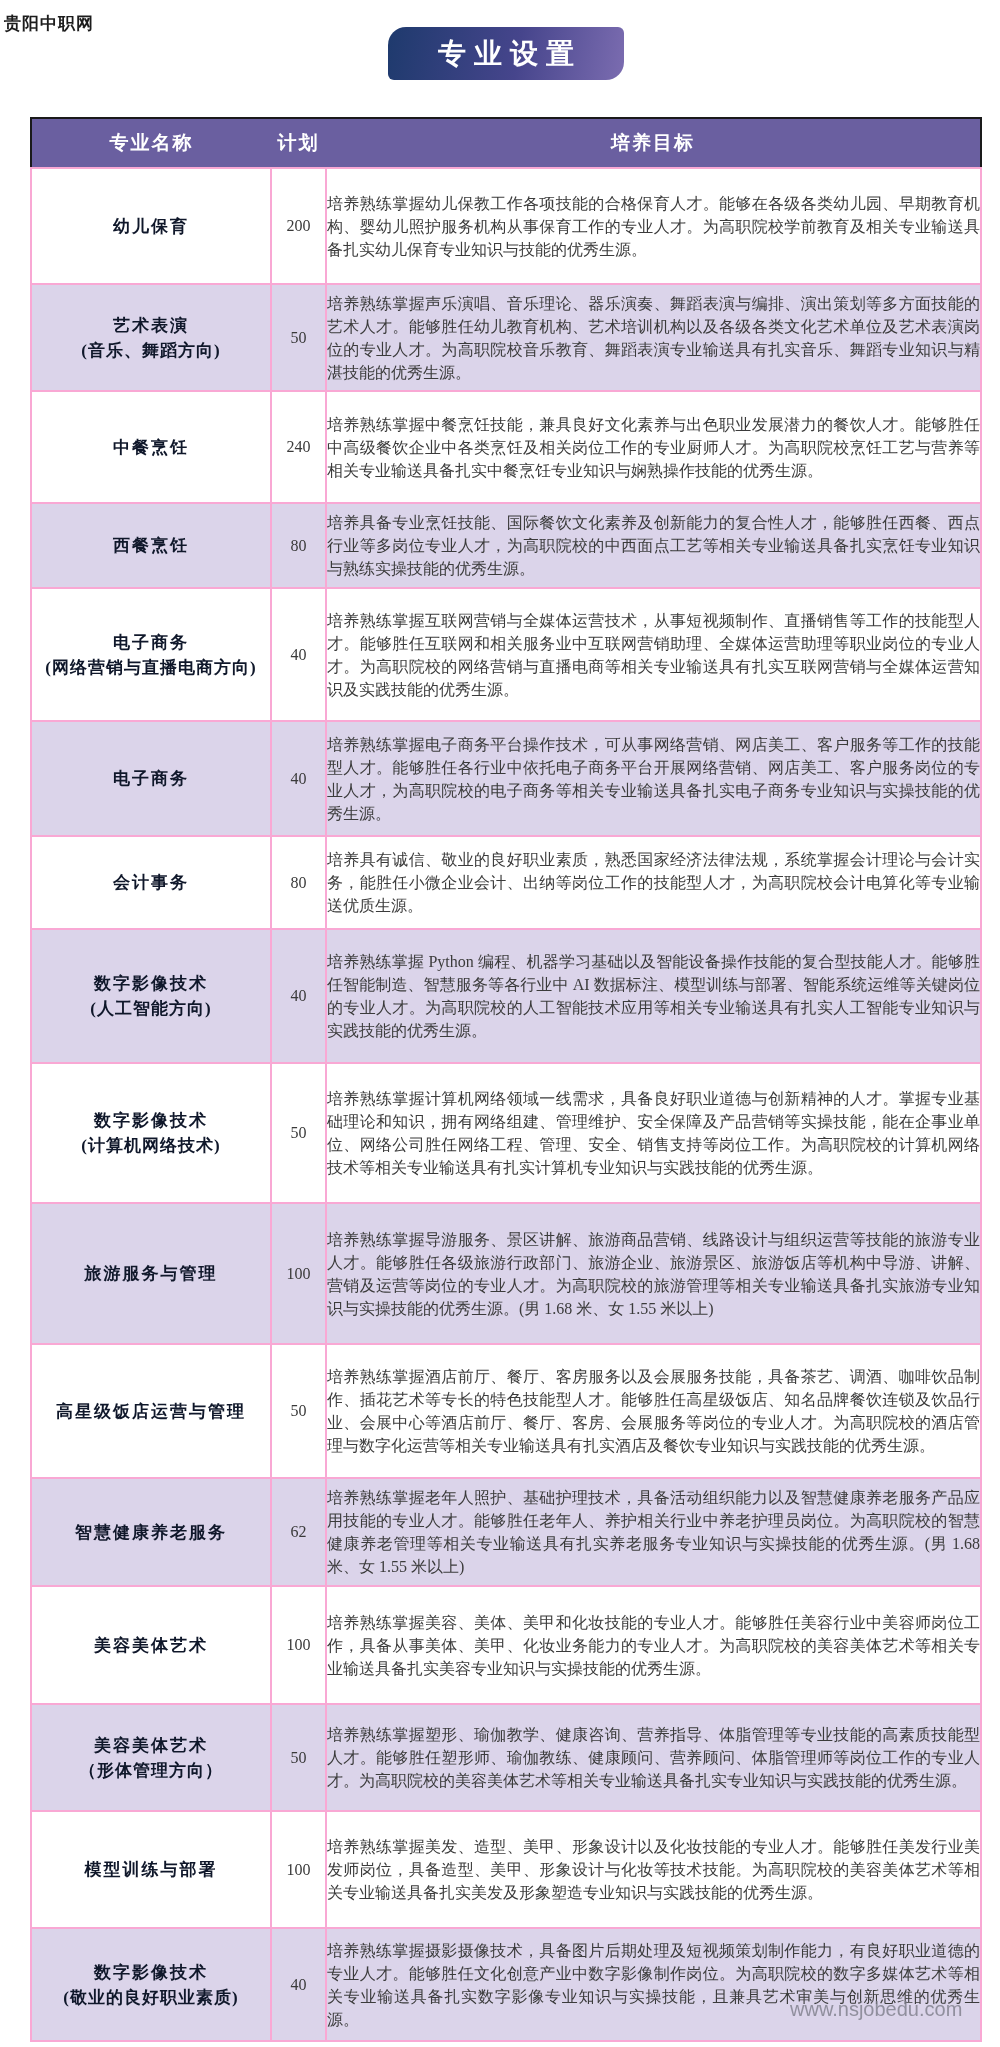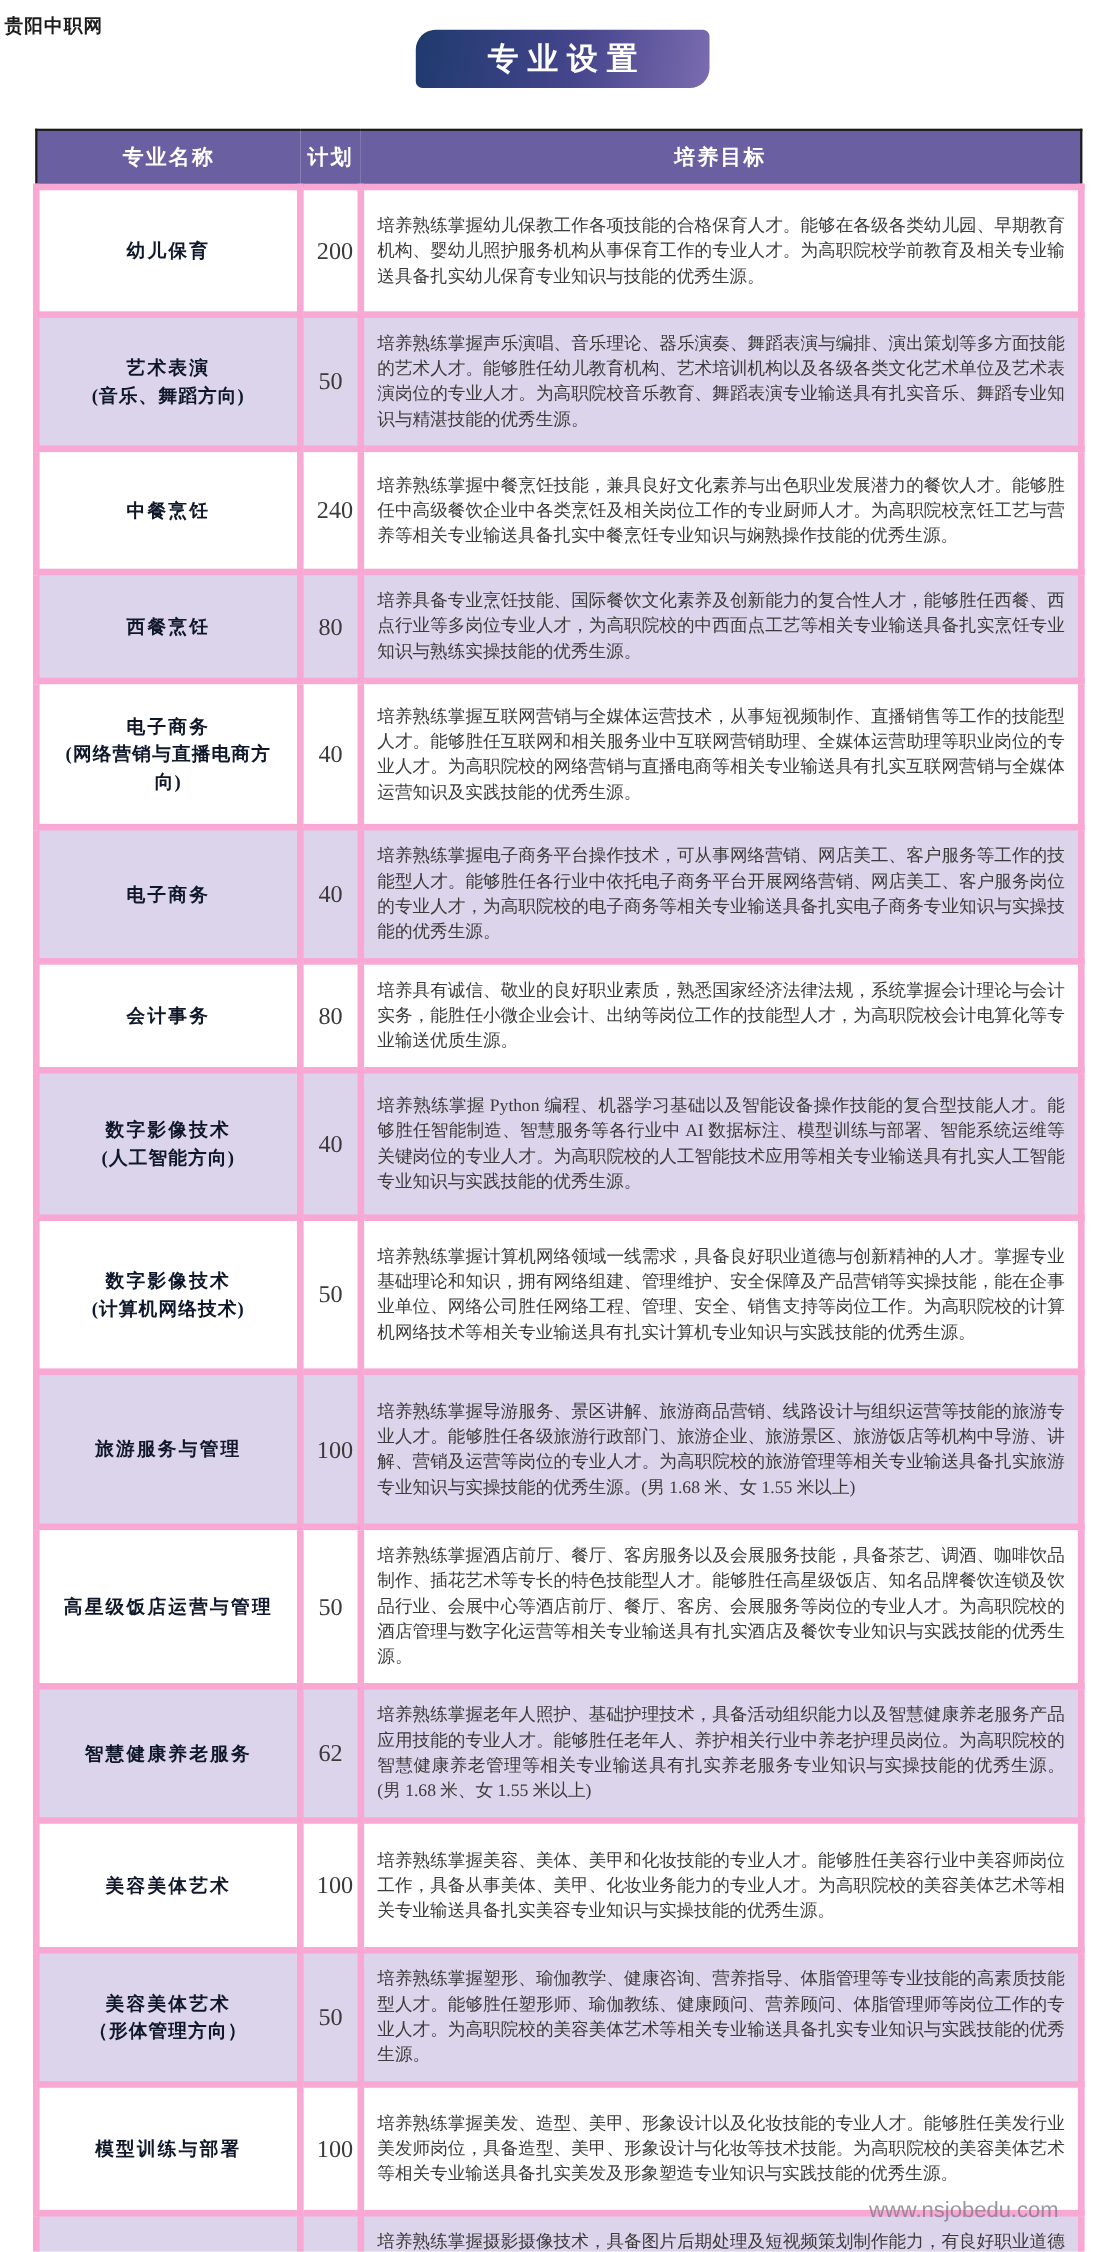--- a/index.html
+++ b/index.html
@@ -5,53 +5,53 @@
   html,body{margin:0;padding:0;background:#ffffff;}
   .page{
     position:relative;width:1000px;height:2047px;overflow:hidden;background:#ffffff;
     font-family:"Liberation Sans","DejaVu Sans",sans-serif;
   }
   .site-name{
     position:absolute;left:4px;top:12px;
     font-size:17px;font-weight:bold;color:#1c1c1c;letter-spacing:1px;
   }
   .badge{
-    position:absolute;left:378px;top:27px;width:267px;height:53px;
+    position:absolute;left:388px;top:27px;width:236px;height:53px;
     background:linear-gradient(100deg,#1e3a6d 0%,#46458c 55%,#7b6cb0 100%);
     border-radius:18px 6px 18px 6px;
     display:flex;align-items:center;justify-content:center;
   }
   .badge span{
     color:#ffffff;font-size:28px;font-weight:bold;letter-spacing:8px;
     text-indent:8px;line-height:1;
   }
   table.programs{
     position:absolute;left:30px;top:117px;width:950px;
     border-collapse:collapse;table-layout:fixed;
     border:2px solid #1a1a1a;
     font-family:Liberation Serif, serif;
   }
   table.programs th{
     background:#6a5fa0;color:#ffffff;
     font-size:19px;font-weight:bold;letter-spacing:2px;
     height:48px;border:none;text-align:center;padding:0;
   }
   table.programs td{
-    border:6px solid #f9a8d4;vertical-align:middle;padding:12px;
+    border:2px solid #f9a8d4;vertical-align:middle;padding:0;
     background:#ffffff;
   }
   tr.alt td{background:#dbd4ea;}
   td.c-name{
     text-align:center;font-weight:bold;color:#0f172a;
     font-size:17px;line-height:25px;letter-spacing:2px;
     padding:4px 2px;
   }
   td.c-name .psub{display:block;letter-spacing:1px;}
   td.c-plan{
-    text-align:center;font-size:22px;color:#3a3a3a;letter-spacing:0;
+    text-align:center;font-size:16px;color:#3a3a3a;letter-spacing:0;
   }
   td.c-goal{
     font-size:16px;line-height:23px;color:#3b3b3b;
     text-align:justify;padding:7px 12px 7px 14px;
     word-break:break-word;
   }
   .watermark{
     position:absolute;left:790px;top:1998px;z-index:5;
     font-size:20px;color:rgba(125,125,138,0.8);letter-spacing:0;
   }

